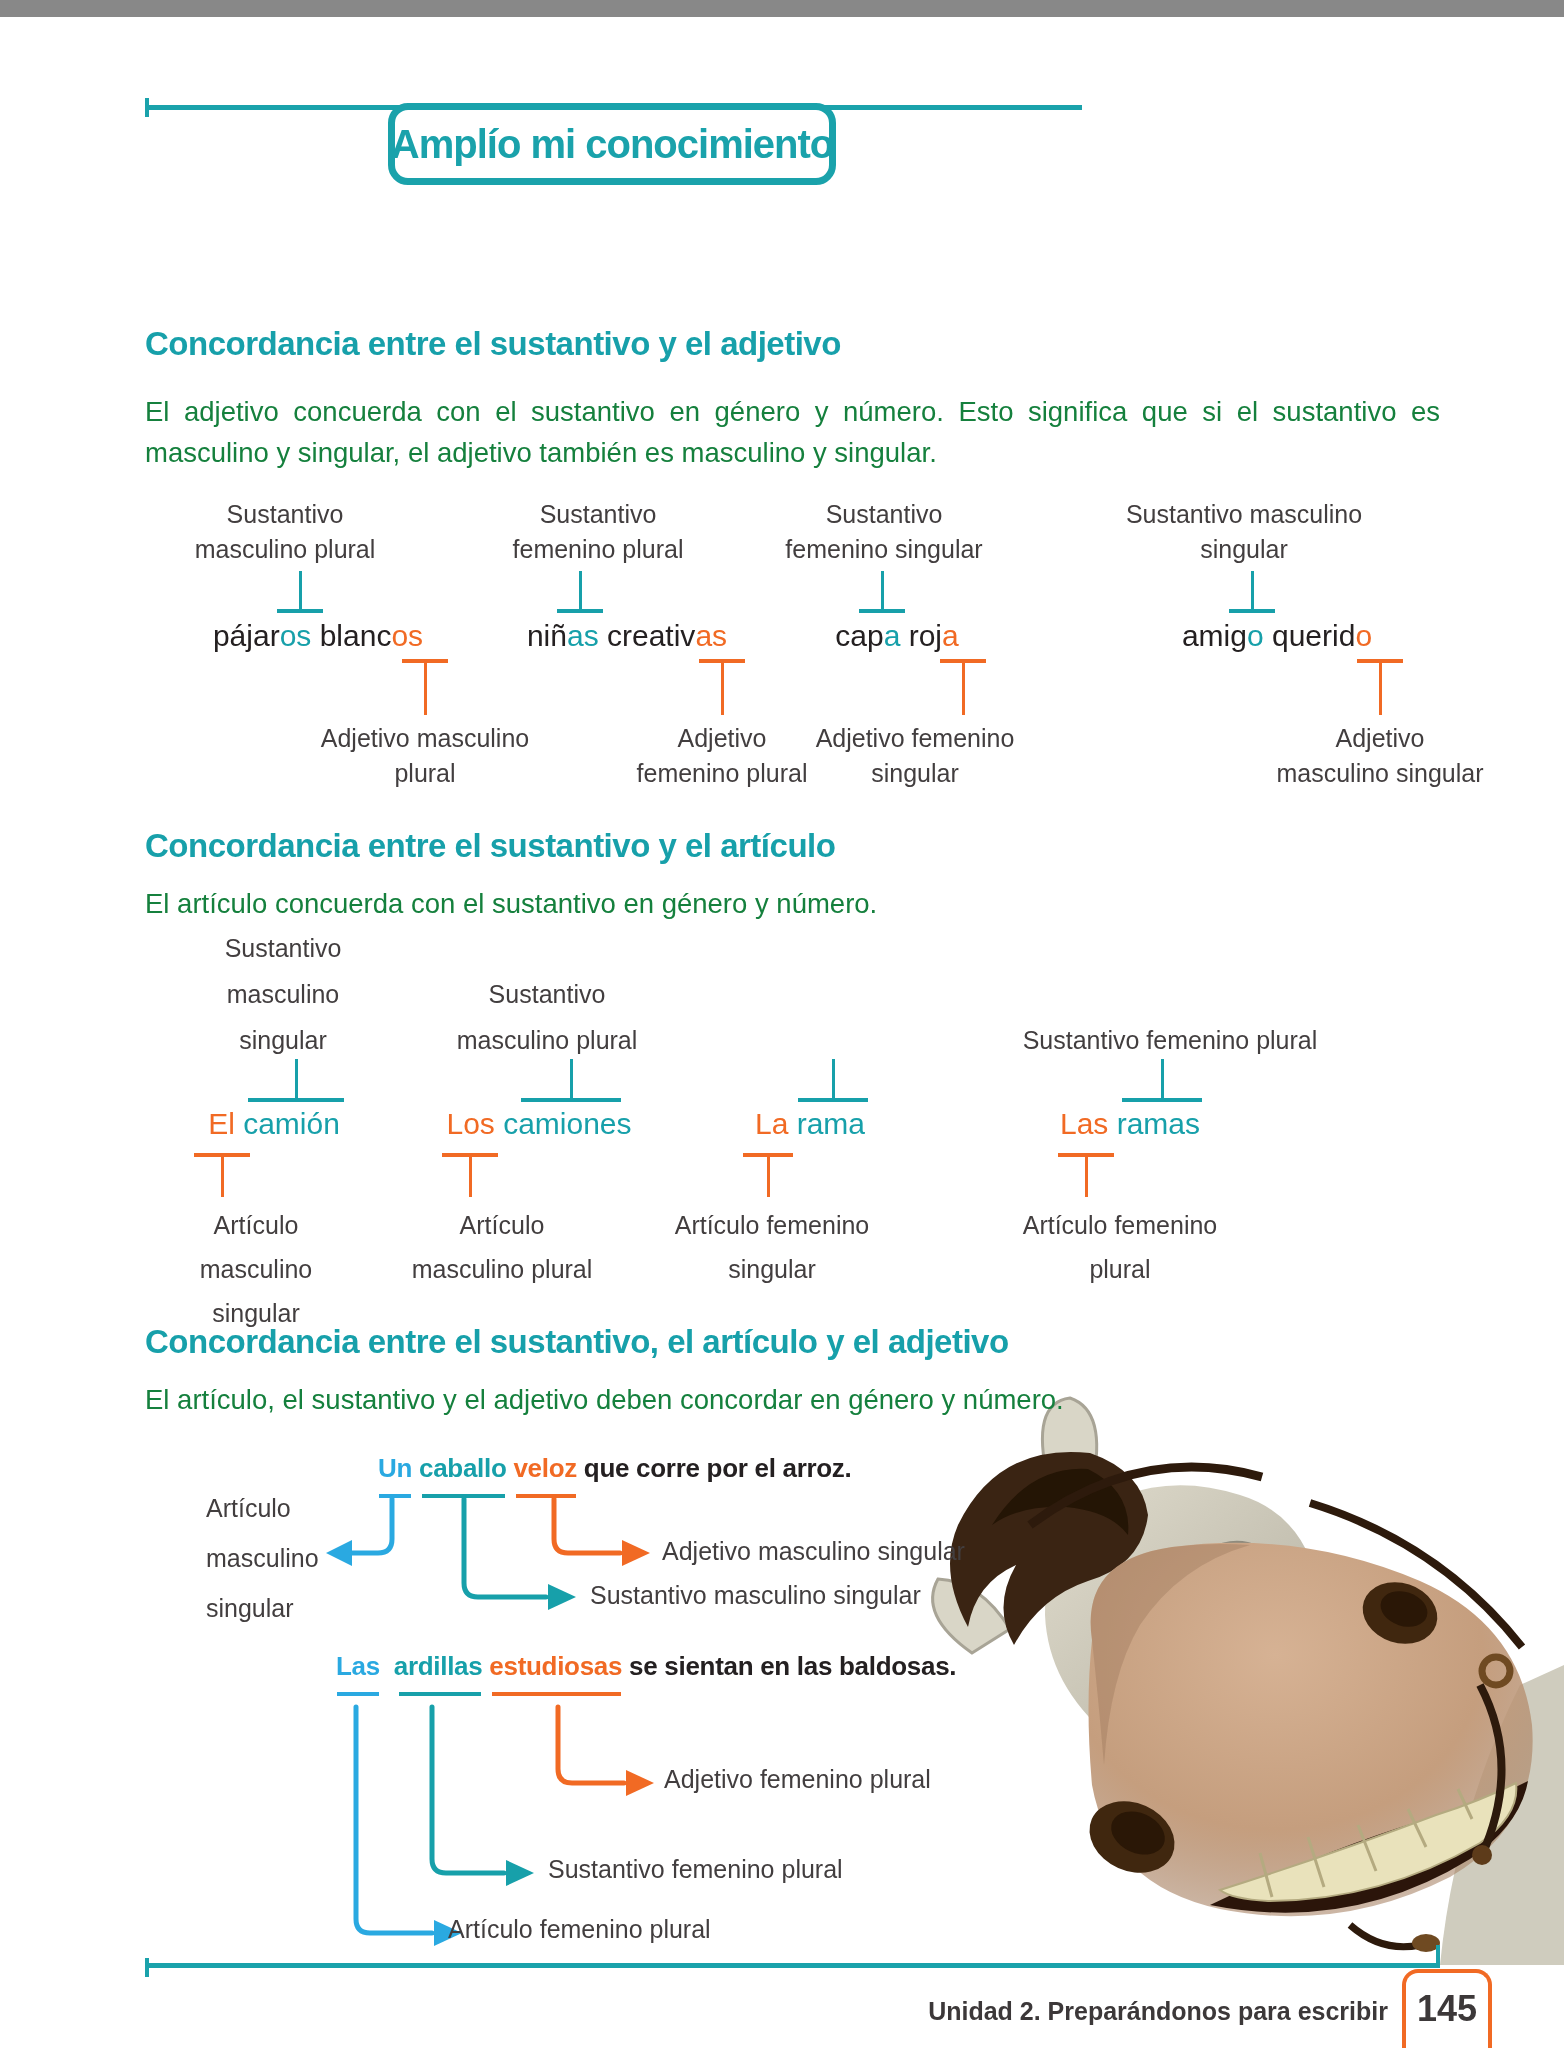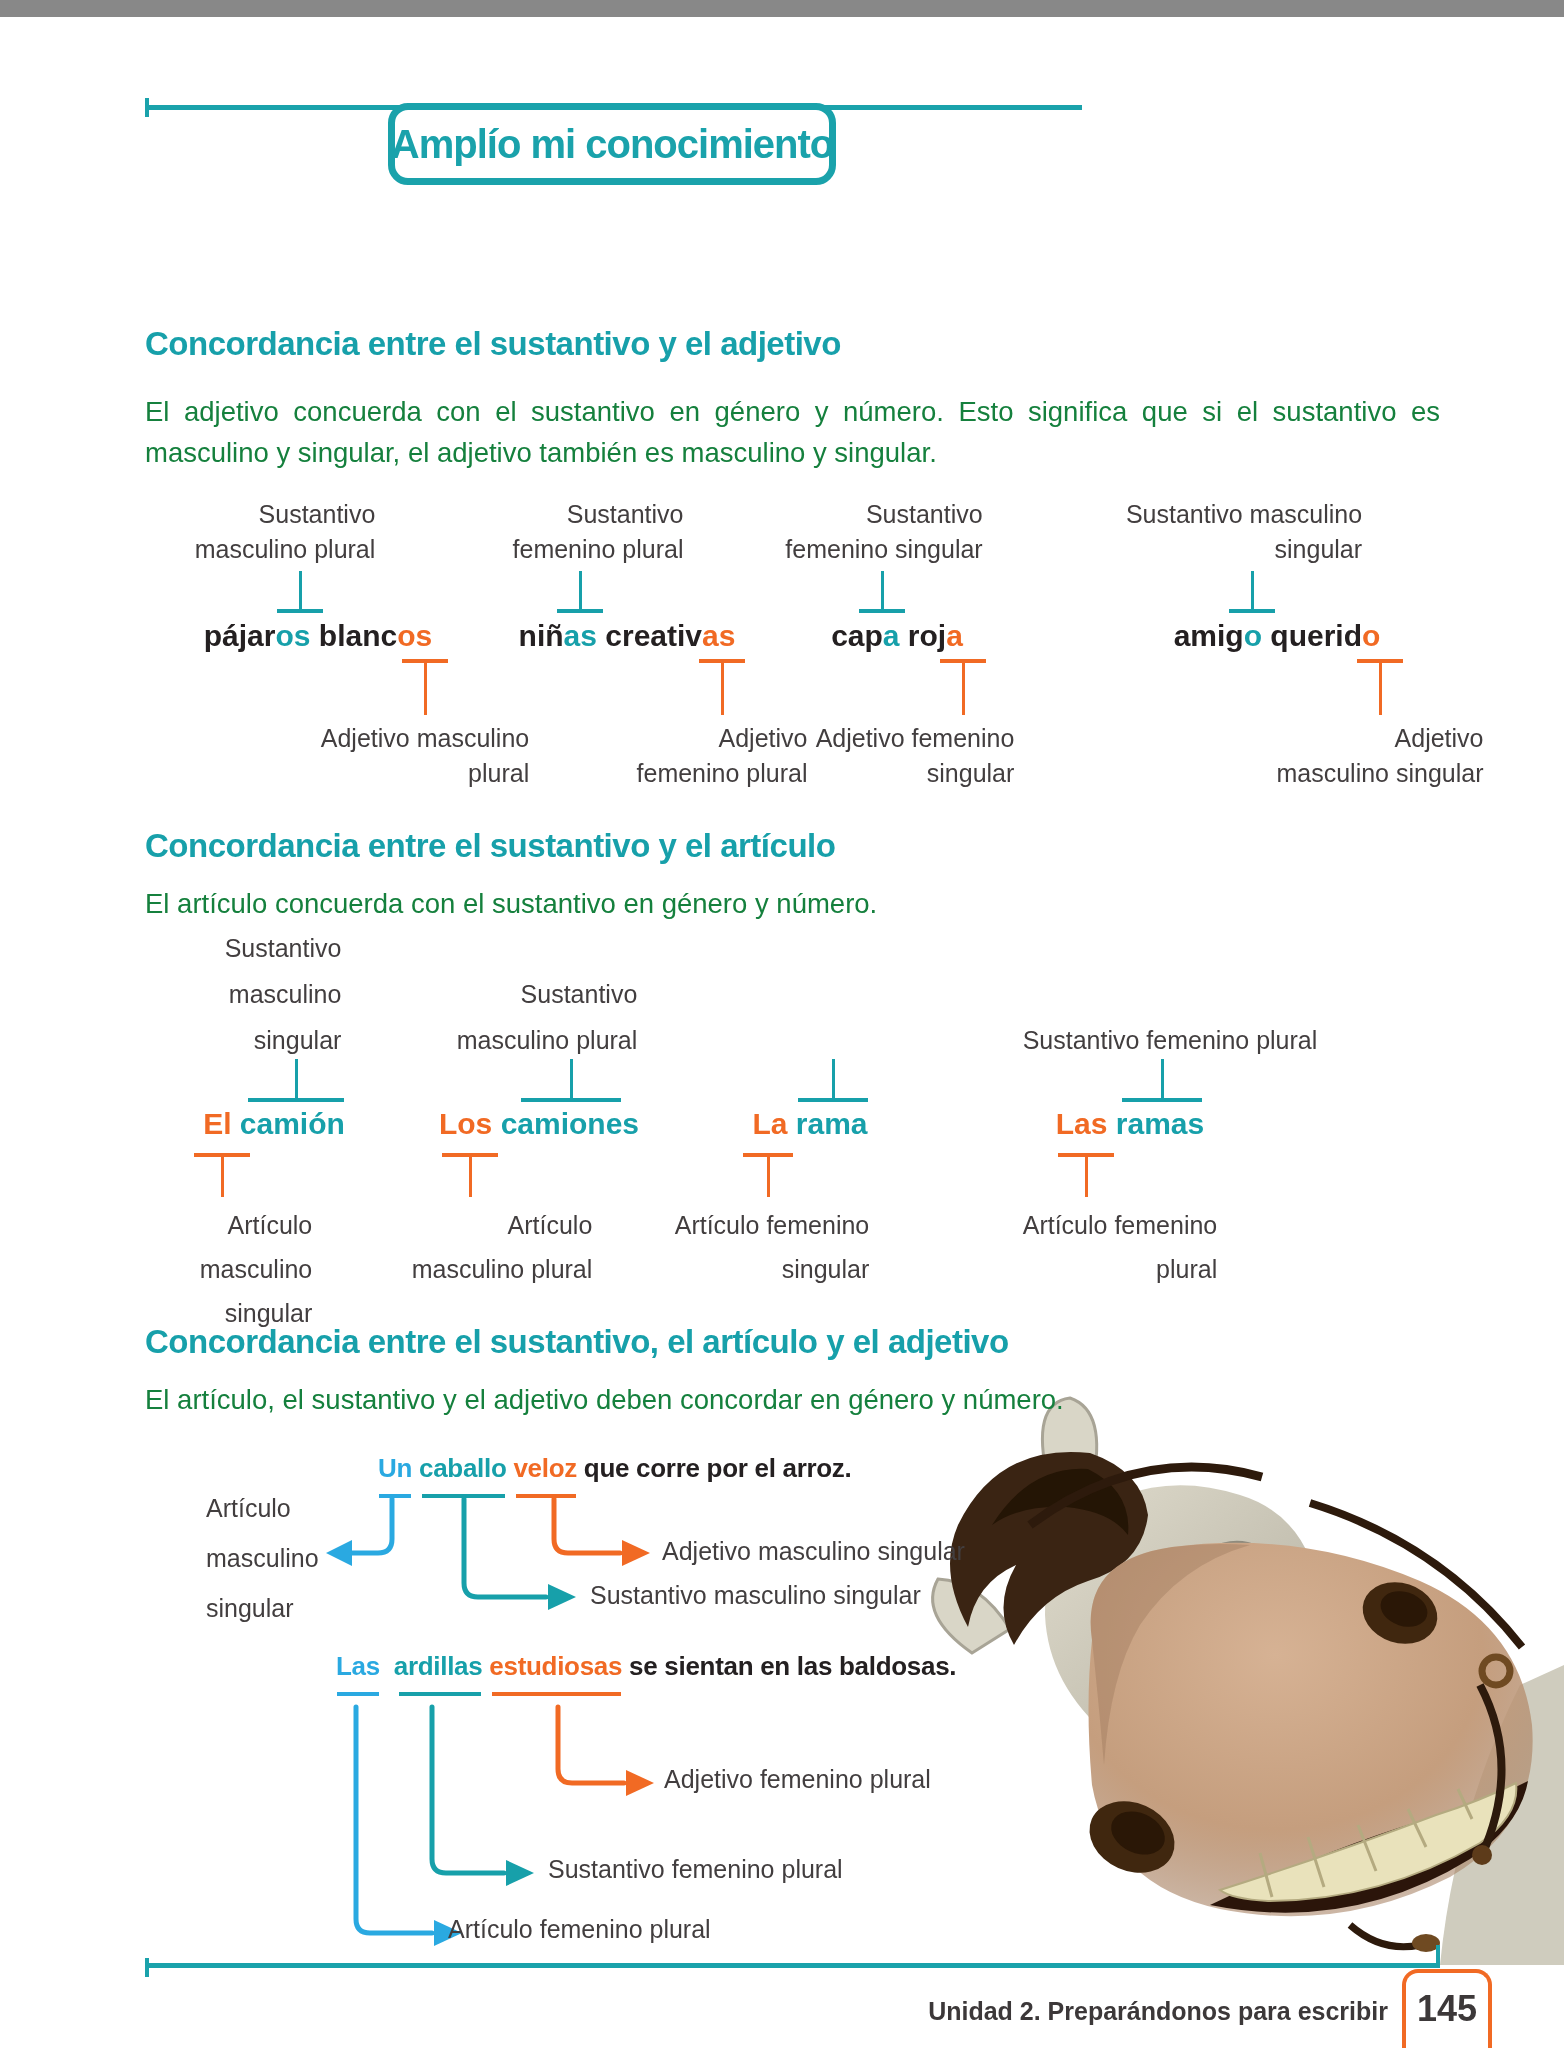--- a/index.html
+++ b/index.html
@@ -5,27 +5,27 @@
   html,body{margin:0;padding:0;background:#888}
   .page{position:relative;width:1564px;height:2048px;background:#ffffff;
         font-family:"Liberation Sans",sans-serif;overflow:hidden;margin:17px auto}
   .hline{position:absolute;background:#1aa2ab}
   .tick{position:absolute;background:#1aa2ab}
   .banner{position:absolute;left:388px;top:86px;width:448px;height:82px;background:#fff;
           border:7px solid #1aa2ab;border-radius:20px;display:flex;align-items:center;justify-content:center;box-sizing:border-box}
   .banner span{font-size:40px;font-weight:bold;color:#1aa2ab;letter-spacing:-1px;white-space:nowrap}
   .h2{position:absolute;font-size:33px;font-weight:bold;color:#17a0aa;letter-spacing:-0.5px;white-space:nowrap}
   .body-text{position:absolute;font-size:27.5px;color:#15803d;line-height:41px;text-align:justify}
-  .lbl{position:absolute;font-size:25px;color:#423e3f;line-height:35px;text-align:right;
+  .lbl{position:absolute;font-size:25px;color:#423e3f;line-height:35px;text-align:center;
        transform:translateX(-50%);white-space:nowrap}
   .lbl .ln{display:block}
   .lbl-s2t{line-height:46px}
   .lbl-s2b{line-height:44px}
   .lbl-l{position:absolute;font-size:25px;color:#423e3f;white-space:nowrap}
-  .word{position:absolute;font-size:30px;font-weight:bold;transform:translateX(-50%);
+  .word{position:absolute;font-size:30px;font-weight:normal;transform:translateX(-50%);
         white-space:pre;color:#242021}
   .sentence{position:absolute;font-size:26px;font-weight:bold;white-space:pre;color:#242021;letter-spacing:-0.3px}
   .c-t{color:#17a0aa}.c-o{color:#f16a24}.c-b{color:#2aa9e1}.c-k{color:#242021}
   .u{position:relative}
   .u::after{content:"";position:absolute;left:1px;right:1px;bottom:-15px;height:4px;background:currentColor}
   .u.lead::after{left:0.38em}
   .u.lead2::after{left:0.72em}
   .tee{position:absolute;transform:translateX(-50%)}
   .tee .v{width:3px;margin:0 auto;background:#17a0aa}
   .tee .h{height:3.5px;background:#17a0aa}

